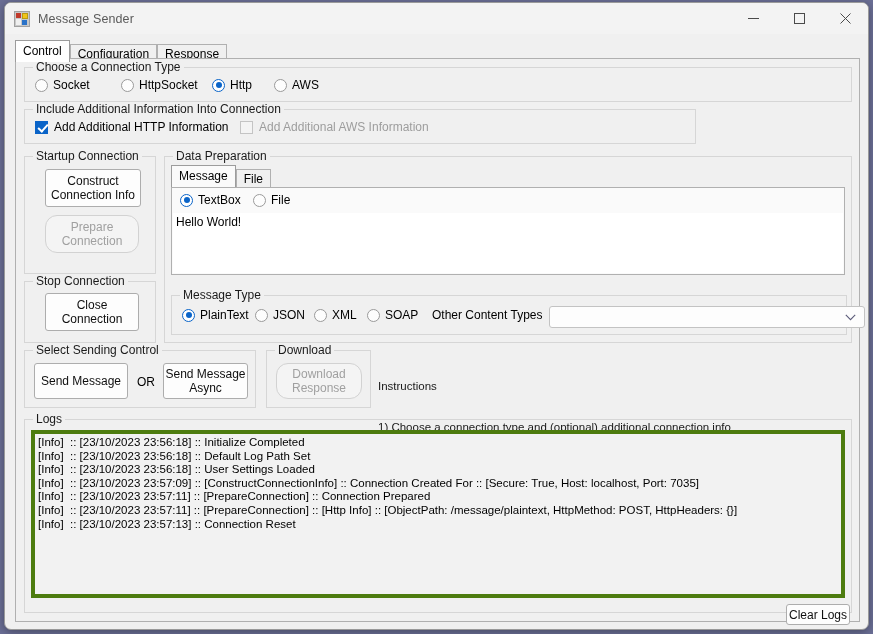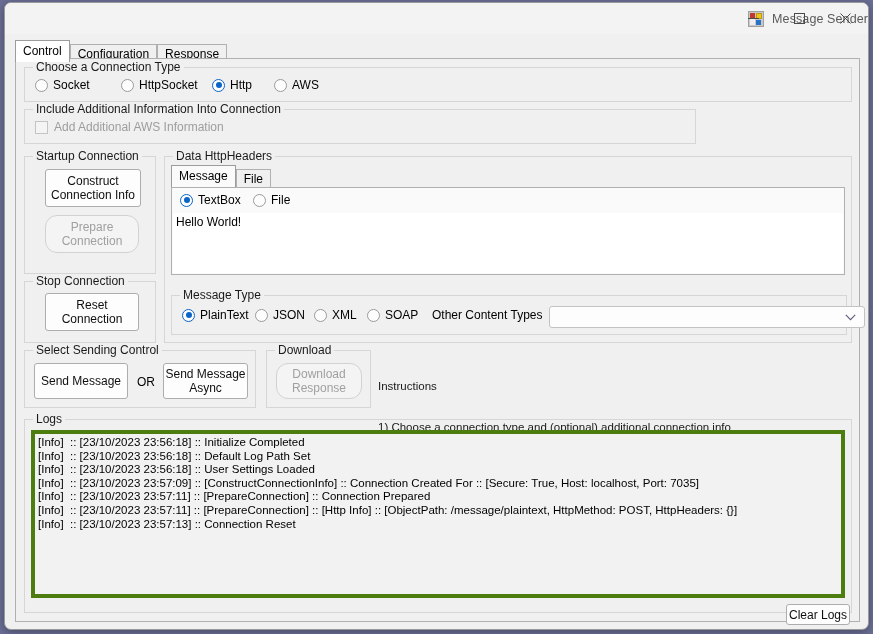--- a/index.html
+++ b/index.html
@@ -30,21 +30,20 @@
   }
 
   
   .titlebar {
     height: 31px;
     background: #f3f3f3;
     display: flex;
     align-items: center;
     position: relative;
     border-bottom: 1px solid #f0f0f0;
-    justify-content: flex-end;
   }
   .app-icon {
     width: 16px; height: 16px;
     margin-left: 9px; margin-right: 8px;
     position: relative;
     background: #c8c8c8;
     border: 1px solid #a0a0a0;
     box-sizing: border-box;
     flex: none;
   }
@@ -357,43 +356,47 @@
         <div class="radio">
           <span class="rdot"></span>
           <span>AWS</span>
         </div>
       </div>
     </div>
 
     <div class="gbox" style="left:8px; top:50px; width:672px; height:35px;">
       <div class="gtitle">Include Additional Information Into Connection</div>
       <div style="position:absolute; left:10px; top:10px; display:flex; align-items:center;">
+        <div class="check on" style="width:205px;">
+          <span class="cbox"></span>
+          <span>Add Additional HTTP Information</span>
+        </div>
         <div class="check disabled">
           <span class="cbox"></span>
           <span>Add Additional AWS Information</span>
         </div>
       </div>
     </div>
 
     <div class="gbox" style="left:8px; top:97px; width:132px; height:118px;">
       <div class="gtitle">Startup Connection</div>
       <div class="btn" style="left:20px; top:12px; width:96px; height:38px; white-space:pre-line;">Construct
 Connection Info</div>
       <div class="btn disabled" style="left:20px; top:58px; width:94px; height:38px; white-space:pre-line;">Prepare
 Connection</div>
     </div>
 
     <div class="gbox" style="left:8px; top:222px; width:132px; height:62px;">
       <div class="gtitle">Stop Connection</div>
-      <div class="btn" style="left:20px; top:11px; width:94px; height:38px; white-space:pre-line;">Reset
+      <div class="btn" style="left:20px; top:11px; width:94px; height:38px; white-space:pre-line;">Close
 Connection</div>
     </div>
 
     <div class="gbox" style="left:148px; top:97px; width:688px; height:187px;">
-      <div class="gtitle">Data HttpHeaders</div>
+      <div class="gtitle">Data Preparation</div>
 
       <div class="inner-tabstrip">
         <div class="inner-tab active">Message</div>
         <div class="inner-tab">File</div>
       </div>
 
       <div class="inner-tabpage" style="height:88px; bottom:auto;">
         <div style="position:absolute; left:8px; top:5px; display:flex; align-items:center;">
           <div class="radio on" style="width:73px;">
             <span class="rdot"></span>

